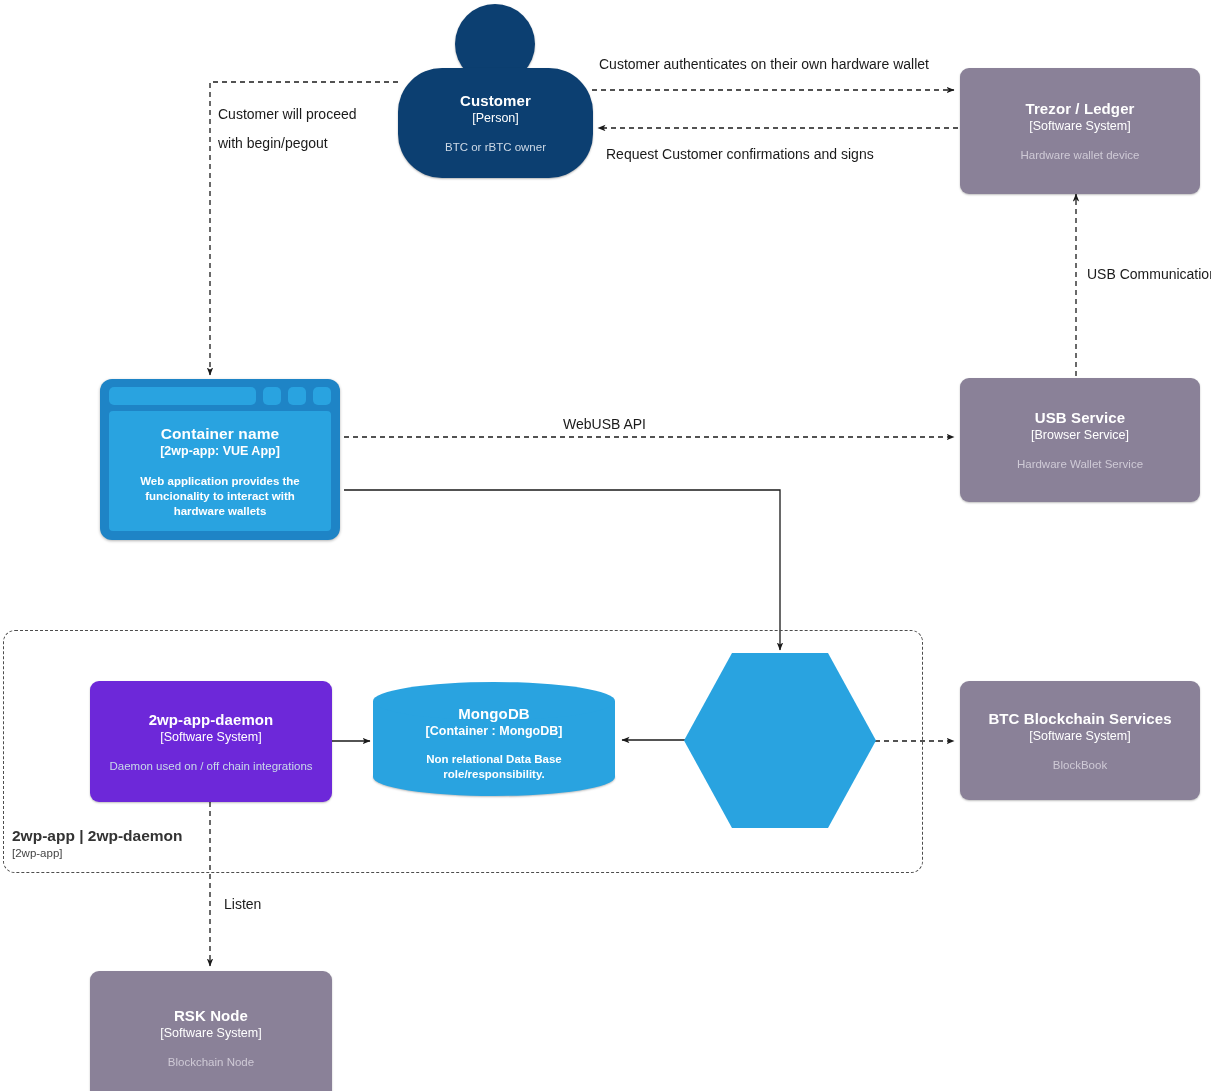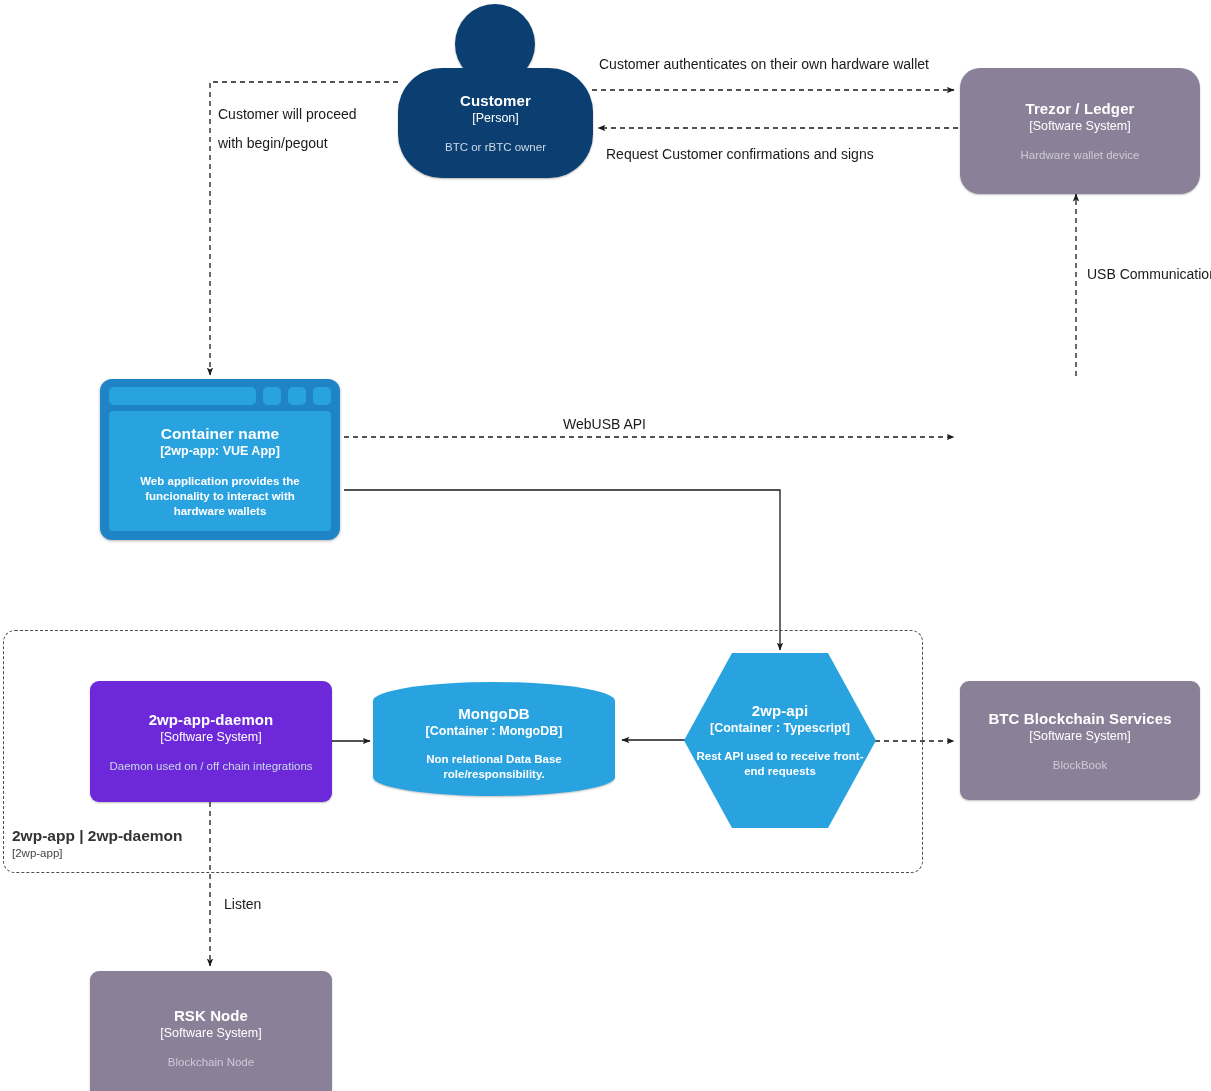--- a/index.html
+++ b/index.html
@@ -123,64 +123,64 @@
     <div class="bl-tech">[2wp-app]</div>
   </div>
 
   <div class="person-head" style="left:455px;top:4px;width:80px;height:80px;"></div>
   <div class="person-body node" style="left:398px;top:68px;width:195px;height:110px;">
     <div class="n-title">Customer</div>
     <div class="n-tech">[Person]</div>
     <div class="n-desc">BTC or rBTC owner</div>
   </div>
 
-  <div class="node sys" style="left:960px;top:68px;width:240px;height:126px;border-radius:20px;">
+  <div class="node sys" style="left:960px;top:68px;width:240px;height:126px;">
     <div class="n-title">Trezor / Ledger</div>
     <div class="n-tech">[Software System]</div>
     <div class="n-desc">Hardware wallet device</div>
   </div>
 
   <div class="browser-outer" style="left:100px;top:379px;width:240px;height:161px;">
     <div class="browser-bar" style="left:9px;top:8px;width:222px;height:18px;">
       <div class="urlbar"></div>
       <div class="dot"></div>
       <div class="dot"></div>
       <div class="dot"></div>
     </div>
     <div class="browser-body" style="left:9px;top:32px;width:222px;height:120px;">
       <div class="n-title">Container name</div>
       <div class="n-tech" style="font-weight:bold;">[2wp-app: VUE App]</div>
       <div class="n-desc">Web application provides the funcionality to interact with hardware wallets</div>
     </div>
   </div>
 
+  <div class="node sys" style="left:960px;top:378px;width:240px;height:124px;">
+    <div class="n-title">USB Service</div>
+    <div class="n-tech">[Browser Service]</div>
+    <div class="n-desc">Hardware Wallet Service</div>
+  </div>
 
   <div class="node daemon" style="left:90px;top:681px;width:242px;height:121px;">
     <div class="n-title">2wp-app-daemon</div>
     <div class="n-tech">[Software System]</div>
     <div class="n-desc">Daemon used on / off chain integrations</div>
   </div>
 
   <div class="cyl" style="left:373px;top:682px;width:242px;height:118px;">
     <div class="cyl-bot" style="top:76px;"></div>
     <div class="cyl-mid" style="height:76px;"></div>
     <div class="cyl-top"></div>
     <div class="cyl-txt" style="top:20px;height:82px;">
       <div class="n-title">MongoDB</div>
       <div class="n-tech" style="font-weight:bold;">[Container : MongoDB]</div>
       <div class="n-desc">Non relational Data Base role/responsibility.</div>
     </div>
   </div>
 
   <div class="hex" style="left:684px;top:653px;width:192px;height:175px;"></div>
-  <div class="hex-txt" style="left:684px;top:690px;width:192px;height:100px;">
-    <div class="n-title">2wp-api</div>
-    <div class="n-tech" style="font-weight:bold;">[Container : Typescript]</div>
-    <div class="n-desc" style="color:#fff;font-weight:bold;margin-top:12px;">Rest API used to receive front-end requests</div>
-  </div>
 
   <div class="node sys" style="left:960px;top:681px;width:240px;height:119px;">
     <div class="n-title">BTC Blockchain Services</div>
     <div class="n-tech">[Software System]</div>
     <div class="n-desc">BlockBook</div>
   </div>
 
   <div class="node sys" style="left:90px;top:971px;width:242px;height:134px;">
     <div class="n-title">RSK Node</div>
     <div class="n-tech">[Software System]</div>

